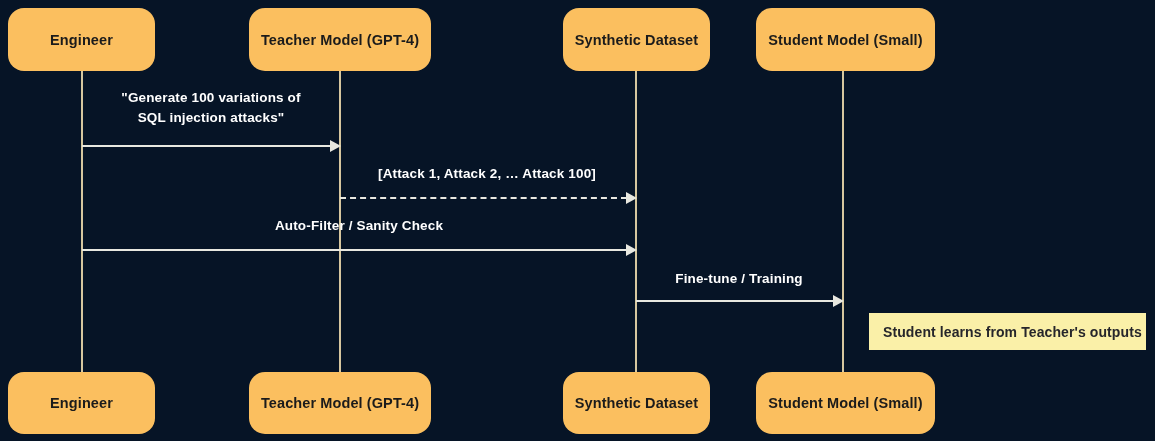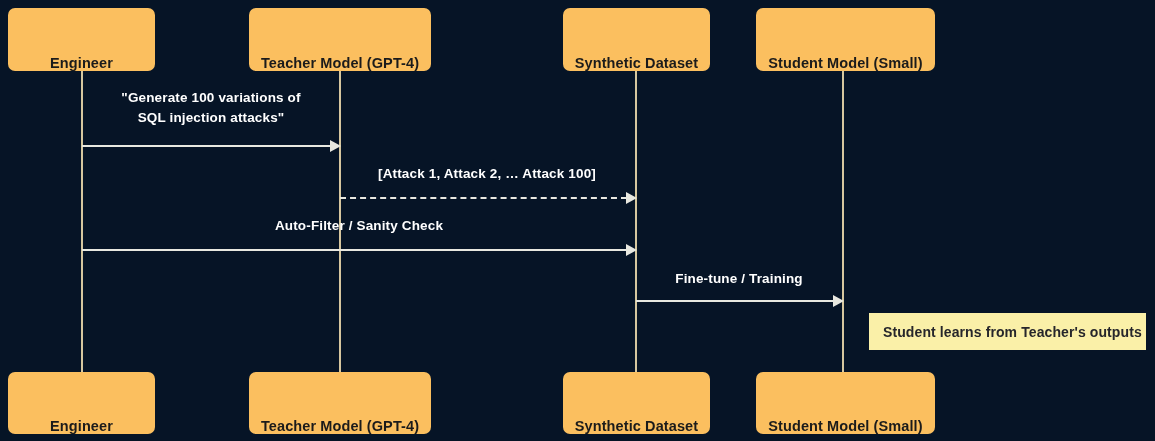--- a/index.html
+++ b/index.html
@@ -24,23 +24,23 @@
     position: absolute;
     width: 2px;
     background: #d6c79f;
     top: 71px;
     height: 301px;
   }
   
   .actor-box {
     position: absolute;
     background: #fbbf5f;
-    border-radius: 7px;
+    border-radius: 16px;
     display: flex;
-    align-items: flex-end;
+    align-items: center;
     justify-content: center;
     color: #1b1b1b;
     font-size: 14.5px;
     font-weight: 600;
     letter-spacing: 0.1px;
     box-sizing: border-box;
     padding: 0 2px;
     text-align: center;
     white-space: nowrap;
   }

